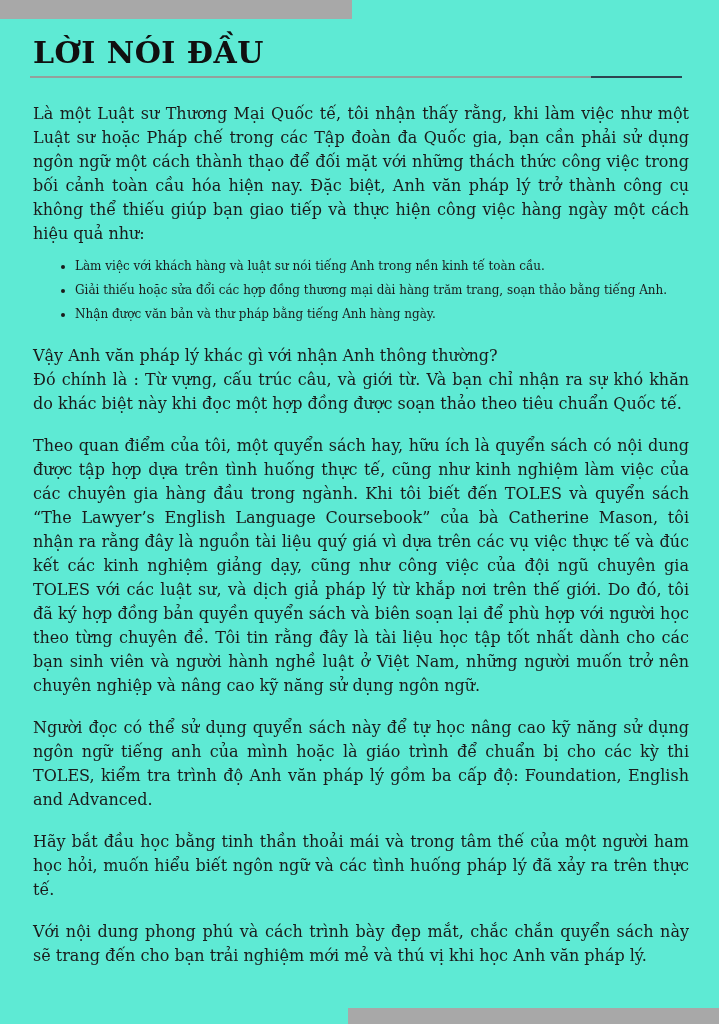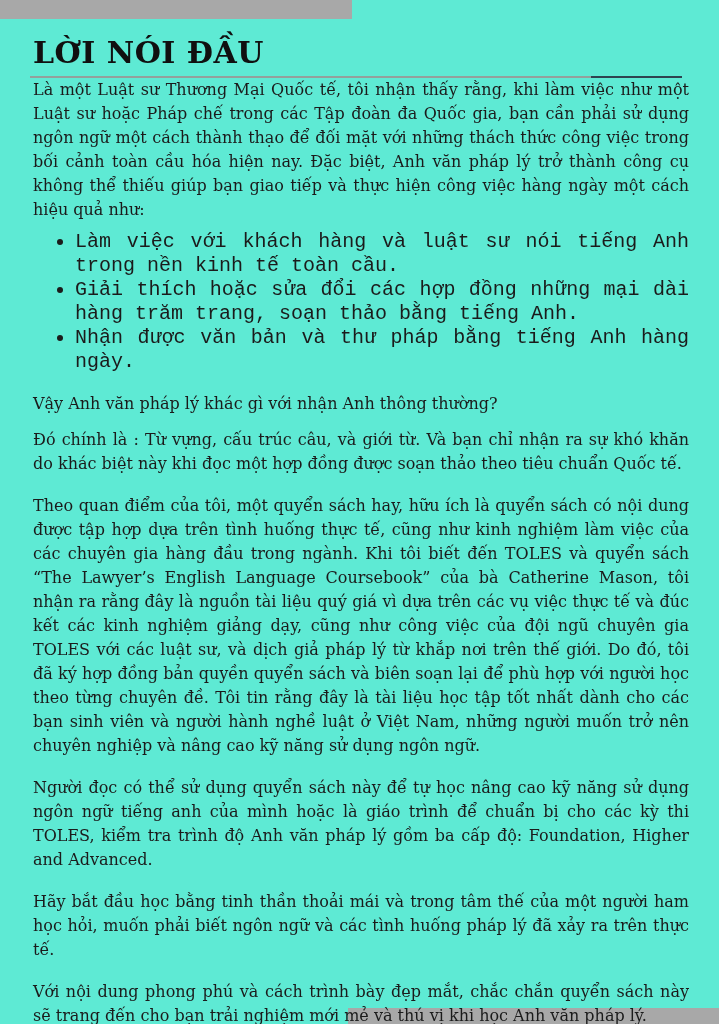--- a/index.html
+++ b/index.html
@@ -44,57 +44,56 @@
     width: 652px;
     margin: 4px 0 0 -3px;
     background: linear-gradient(to right, #93a09c 0%, #93a09c 86%, #2e4450 86%, #2e4450 100%);
   }
   p.para {
     margin: 18px 0 0 0;
     font-size: 16px;
     line-height: 24px;
     text-align: justify;
   }
-  p.para.first { margin-top: 0; }
-  p.para.tight { margin-top: 12px; }
+  p.para.first { margin-top: 24px; }
+  p.para.tight { margin-top: 0; }
   ul.bullet-list {
     margin: 8px 0 0 0;
     padding: 0 0 0 42px;
     list-style: disc;
   }
   ul.bullet-list li {
-    font-size: 20px;
+    font-size: 12px;
     line-height: 24px;
     text-align: justify;
-    font-family: Liberation Mono, monospace;
   }
 </style>
 </head>
 <body>
 
 <div class="page">
 
   <div class="bar-top"></div>
   <div class="bar-bottom"></div>
 
   <div class="content">
 
     <h1 class="page-title">LỜI NÓI ĐẦU</h1>
     <div class="title-rule"></div>
 
     <p class="para first">Là một Luật sư Thương Mại Quốc tế, tôi nhận thấy rằng, khi làm việc như một Luật sư hoặc Pháp chế trong các Tập đoàn đa Quốc gia, bạn cần phải sử dụng ngôn ngữ một cách thành thạo để đối mặt với những thách thức công việc trong bối cảnh toàn cầu hóa hiện nay. Đặc biệt, Anh văn pháp lý trở thành công cụ không thể thiếu giúp bạn giao tiếp và thực hiện công việc hàng ngày một cách hiệu quả như:</p>
 
     <ul class="bullet-list">
       <li>Làm việc với khách hàng và luật sư nói tiếng Anh trong nền kinh tế toàn cầu.</li>
-      <li>Giải thích hoặc sửa đổi các hợp đồng những mại dài hàng trăm trang, soạn thảo bằng tiếng Anh.</li>
+      <li>Giải thiếu hoặc sửa đổi các hợp đồng thương mại dài hàng trăm trang, soạn thảo bằng tiếng Anh.</li>
       <li>Nhận được văn bản và thư pháp bằng tiếng Anh hàng ngày.</li>
     </ul>
 
     <p class="para">Vậy Anh văn pháp lý khác gì với nhận Anh thông thường?</p>
     <p class="para tight">Đó chính là : Từ vựng, cấu trúc câu, và giới từ. Và bạn chỉ nhận ra sự khó khăn do khác biệt này khi đọc một hợp đồng được soạn thảo theo tiêu chuẩn Quốc tế.</p>
 
     <p class="para">Theo quan điểm của tôi, một quyển sách hay, hữu ích là quyển sách có nội dung được tập hợp dựa trên tình huống thực tế, cũng như kinh nghiệm làm việc của các chuyên gia hàng đầu trong ngành. Khi tôi biết đến TOLES và quyển sách “The Lawyer’s English Language Coursebook” của bà Catherine Mason, tôi nhận ra rằng đây là nguồn tài liệu quý giá vì dựa trên các vụ việc thực tế và đúc kết các kinh nghiệm giảng dạy, cũng như công việc của đội ngũ chuyên gia TOLES với các luật sư, và dịch giả pháp lý từ khắp nơi trên thế giới. Do đó, tôi đã ký hợp đồng bản quyền quyển sách và biên soạn lại để phù hợp với người học theo từng chuyên đề. Tôi tin rằng đây là tài liệu học tập tốt nhất dành cho các bạn sinh viên và người hành nghề luật ở Việt Nam, những người muốn trở nên chuyên nghiệp và nâng cao kỹ năng sử dụng ngôn ngữ.</p>
-    <p class="para">Người đọc có thể sử dụng quyển sách này để tự học nâng cao kỹ năng sử dụng ngôn ngữ tiếng anh của mình hoặc là giáo trình để chuẩn bị cho các kỳ thi TOLES, kiểm tra trình độ Anh văn pháp lý gồm ba cấp độ: Foundation, Higher and Advanced.</p>
-    <p class="para">Hãy bắt đầu học bằng tinh thần thoải mái và trong tâm thế của một người ham học hỏi, muốn phải biết ngôn ngữ và các tình huống pháp lý đã xảy ra trên thực tế.</p>
+    <p class="para">Người đọc có thể sử dụng quyển sách này để tự học nâng cao kỹ năng sử dụng ngôn ngữ tiếng anh của mình hoặc là giáo trình để chuẩn bị cho các kỳ thi TOLES, kiểm tra trình độ Anh văn pháp lý gồm ba cấp độ: Foundation, English and Advanced.</p>
+    <p class="para">Hãy bắt đầu học bằng tinh thần thoải mái và trong tâm thế của một người ham học hỏi, muốn hiểu biết ngôn ngữ và các tình huống pháp lý đã xảy ra trên thực tế.</p>
     <p class="para">Với nội dung phong phú và cách trình bày đẹp mắt, chắc chắn quyển sách này sẽ trang đến cho bạn trải nghiệm mới mẻ và thú vị khi học Anh văn pháp lý.</p>
 
   </div>
 </div>
 
 </body></html>

